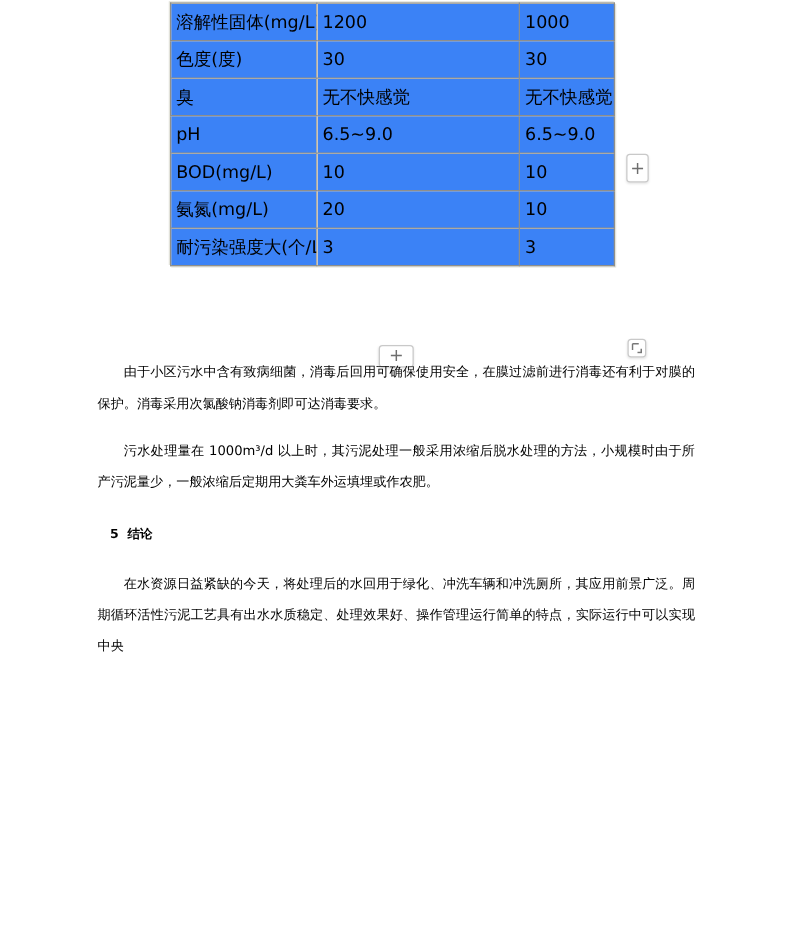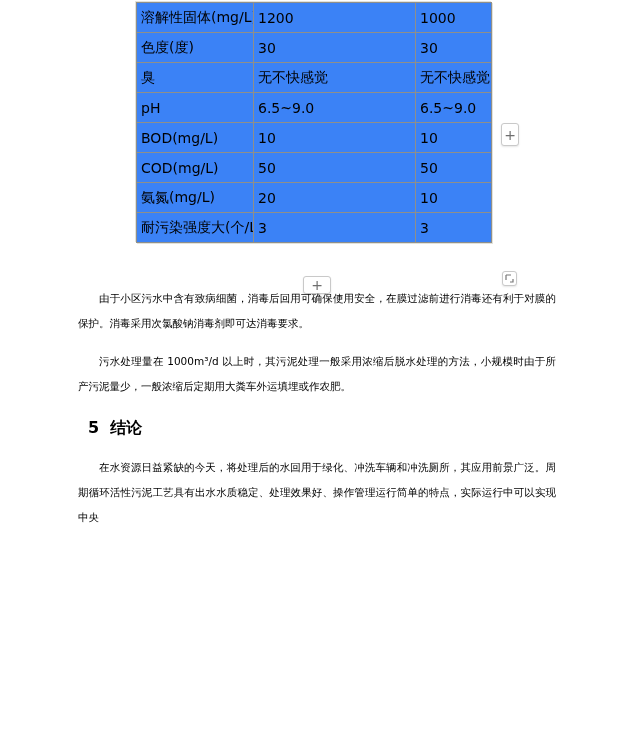--- a/index.html
+++ b/index.html
@@ -77,21 +77,21 @@
     width: 478px;
     font-size: 10.5px;
     line-height: 25px;
     text-align: justify;
     color: #000000;
   }
   .text-body p { margin: 0 0 13px; text-indent: 21px; }
   .text-body p.gap-lg { margin-bottom: 22px; }
   .text-body h3 {
     margin: 20px 0 20px;
-    font-size: 16px;
+    font-size: 10px;
     line-height: 14px;
     font-weight: bold;
     text-indent: 10px;
     text-align: left;
     white-space: pre;
   }
 </style>
 </head>
 <body>
 
@@ -123,25 +123,20 @@
         <td>pH</td>
         <td>6.5~9.0</td>
         <td>6.5~9.0</td>
       </tr>
       <tr>
         <td>BOD(mg/L)</td>
         <td>10</td>
         <td>10</td>
       </tr>
       <tr>
-        <td>COD(mg/L)</td>
-        <td>50</td>
-        <td>50</td>
-      </tr>
-      <tr>
         <td>氨氮(mg/L)</td>
         <td>20</td>
         <td>10</td>
       </tr>
       <tr>
         <td>耐污染强度大(个/L)</td>
         <td>3</td>
         <td>3</td>
       </tr>
     </tbody>

